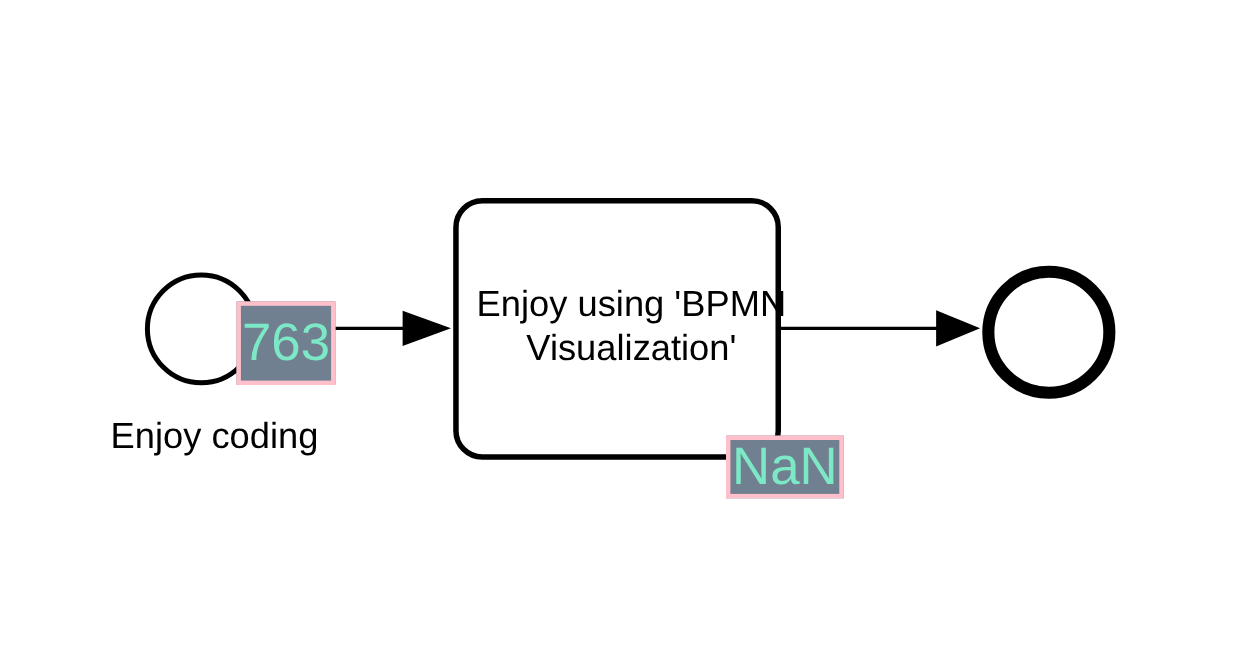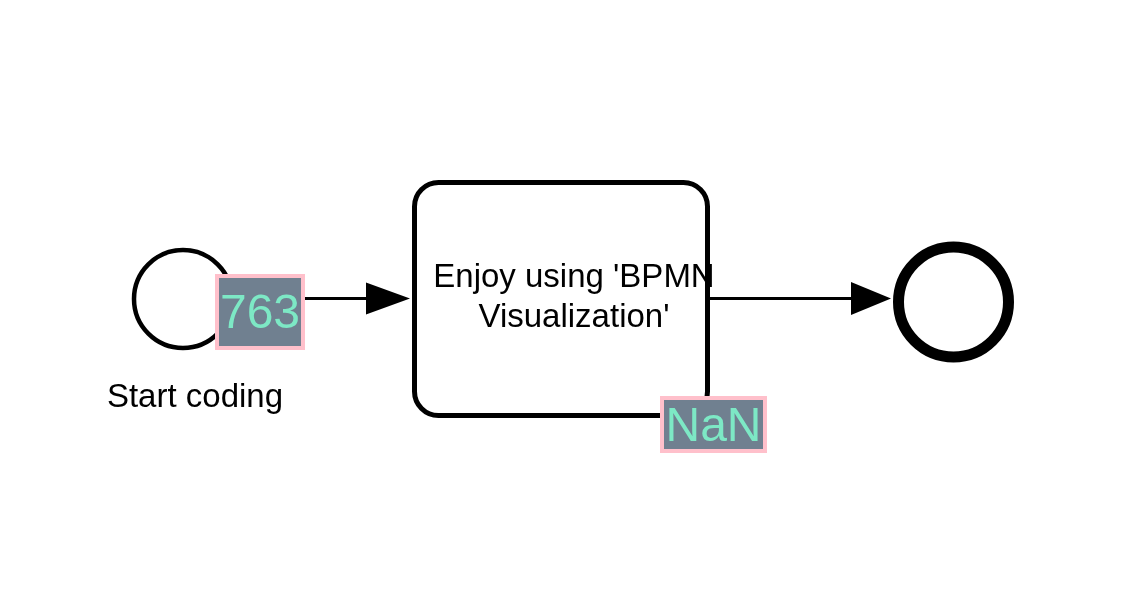--- a/index.html
+++ b/index.html
@@ -66,21 +66,21 @@
     <rect x="414.5" y="182.5" width="293" height="233" rx="24" ry="24" fill="#ffffff" stroke="#000000" stroke-width="5"></rect>
 
     <g>
       <line x1="710" y1="298.5" x2="853" y2="298.5" stroke="#000000" stroke-width="3"></line>
       <polygon points="851,282 891,298.5 851,315" fill="#000000"></polygon>
     </g>
 
     <circle cx="953.5" cy="302" r="55" fill="#ffffff" stroke="#000000" stroke-width="11"></circle>
   </svg>
 
-  <div class="label start-label">Start coding</div>
+  <div class="label start-label">Enjoy coding</div>
 
   <div class="label task-label">Enjoy using 'BPMN Visualization'</div>
 
 
   <div class="badge badge-start">763</div>
 
   <div class="badge badge-task">NaN</div>
 
 </div>
 

